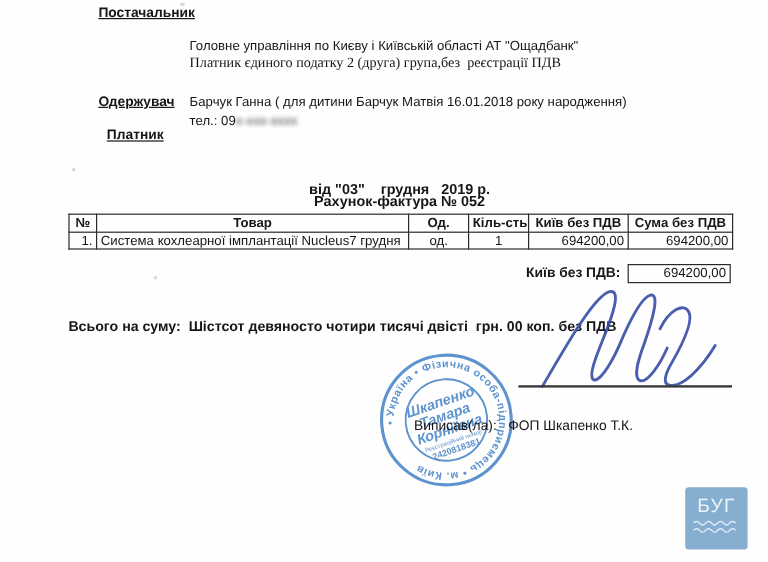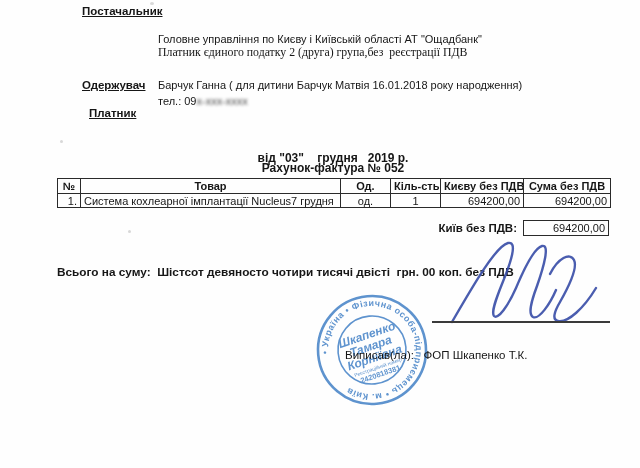--- a/index.html
+++ b/index.html
@@ -66,21 +66,21 @@
         <col style="width:50px">
           <col style="width:83px">
           <col style="width:87px">
       </colgroup>
       <tbody>
           <tr>
         <th>№</th>
         <th>Товар</th>
         <th>Од.</th>
         <th>Кіль-сть</th>
-        <th>Києву без ПДВ</th>
+        <th>Київ без ПДВ</th>
         <th>Сума без ПДВ</th>
       </tr>
       <tr>
         <td class="r">1.</td>
         <td class="l">Система кохлеарної імплантації Nucleus7 грудня</td>
         <td class="c">од.</td>
         <td class="c">1</td>
         <td class="r">694200,00</td>
         <td class="r">694200,00</td>
       </tr>
@@ -114,18 +114,25 @@
       <g transform="rotate(-14 60 60)" fill="#3f7fc6" text-anchor="middle" font-family="Liberation Sans, sans-serif">
         <text x="60" y="48" font-size="12" font-weight="bold" font-style="italic">Шкапенко</text>
         <text x="60" y="60" font-size="12" font-weight="bold" font-style="italic">Тамара</text>
         <text x="60" y="72" font-size="12" font-weight="bold" font-style="italic">Корніївна</text>
         <text x="60" y="80" font-size="5">Реєстраційний номер</text>
         <text x="60" y="88" font-size="7.5" font-weight="bold">2420818381</text>
       </g>
     </svg>
   </div>
 
+  <div id="bug" class="abs" style="left:571px;top:406px;">
+    <div class="bugtxt">БУГ</div>
+    <svg width="40" height="12" viewBox="0 0 40 12" style="margin-top:1px;">
+      <path d="M1,3 q2.5,-3 5,0 t5,0 t5,0 t5,0 t5,0 t5,0 t5,0" fill="none" stroke="#e8f1f8" stroke-width="1.1"></path>
+      <path d="M1,9 q2.5,-3 5,0 t5,0 t5,0 t5,0 t5,0 t5,0 t5,0" fill="none" stroke="#e8f1f8" stroke-width="1.1"></path>
+    </svg>
+  </div>
 
   <div class="noise" style="left:150px;top:2px;width:4px;height:3px;"></div>
   <div class="noise" style="left:60px;top:140px;width:3px;height:3px;"></div>
   <div class="noise" style="left:128px;top:230px;width:3px;height:3px;"></div>
 
 </div>
 
 </body></html>

